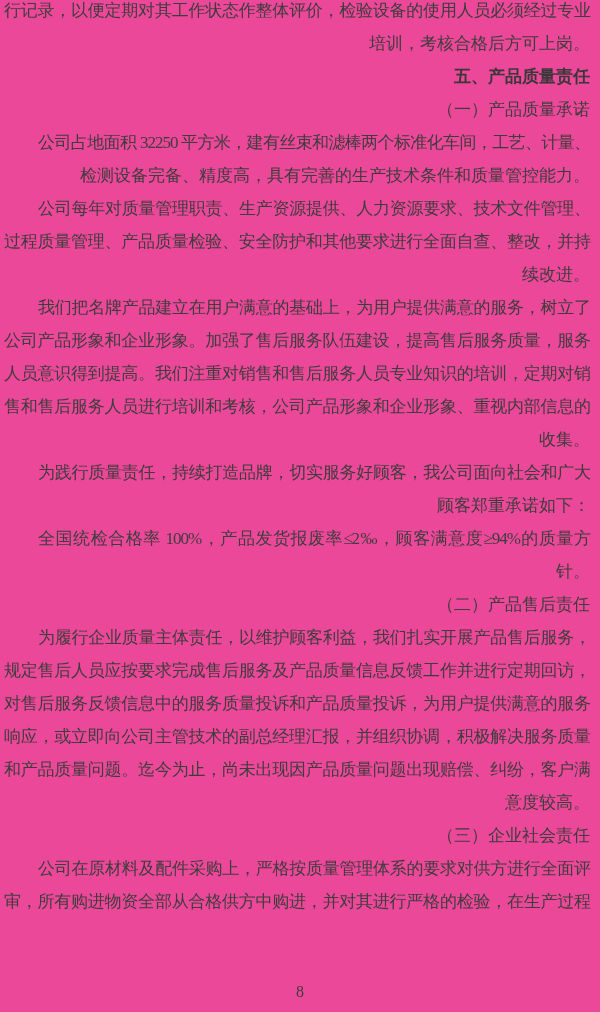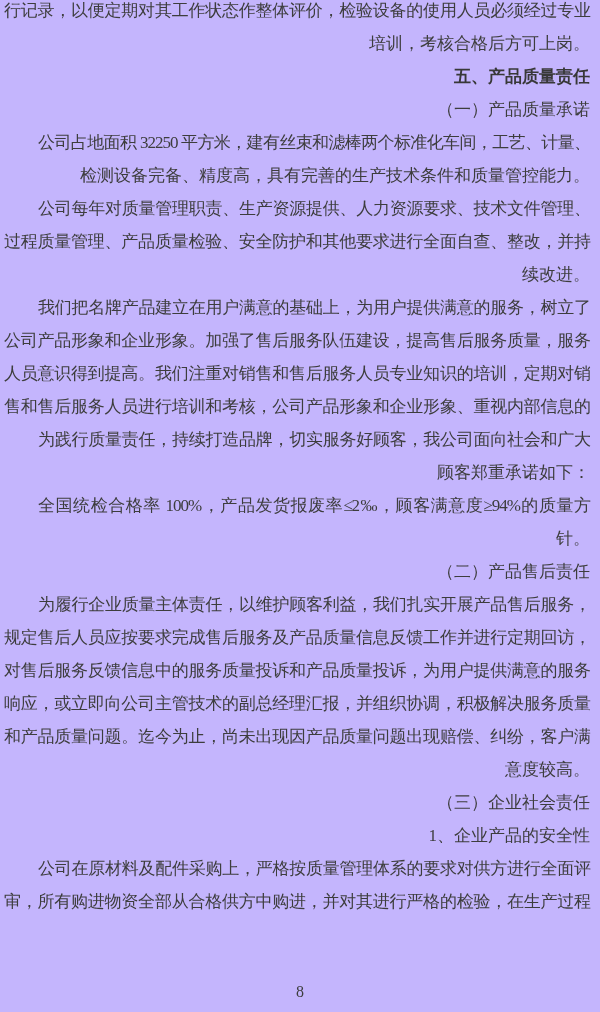--- a/index.html
+++ b/index.html
@@ -4,21 +4,21 @@
 <style>
   html, body {
     margin: 0;
     padding: 0;
     background: #ffffff;
   }
   .page {
     position: relative;
     width: 600px;
     height: 1012px;
-    background: #c4b5fd;
+    background: #ec4899;
     overflow: hidden;
     font-family: "Liberation Serif", "DejaVu Serif", serif;
     color: #3d3d3d;
   }
   .doc {
     position: absolute;
     left: 4px;
     right: 10px;
     top: -6px;
   }
@@ -65,30 +65,30 @@
       <div class="line indent">（一）产品质量承诺</div>
       <div class="line indent fill">公司占地面积 32250 平方米，建有丝束和滤棒两个标准化车间，工艺、计量、</div>
       <div class="line">检测设备完备、精度高，具有完善的生产技术条件和质量管控能力。</div>
       <div class="line indent fill">公司每年对质量管理职责、生产资源提供、人力资源要求、技术文件管理、</div>
       <div class="line fill">过程质量管理、产品质量检验、安全防护和其他要求进行全面自查、整改，并持</div>
       <div class="line">续改进。</div>
       <div class="line indent fill">我们把名牌产品建立在用户满意的基础上，为用户提供满意的服务，树立了</div>
       <div class="line fill">公司产品形象和企业形象。加强了售后服务队伍建设，提高售后服务质量，服务</div>
       <div class="line fill">人员意识得到提高。我们注重对销售和售后服务人员专业知识的培训，定期对销</div>
       <div class="line fill">售和售后服务人员进行培训和考核，公司产品形象和企业形象、重视内部信息的</div>
+      <div class="line">收集。</div>
       <div class="line indent fill">为践行质量责任，持续打造品牌，切实服务好顾客，我公司面向社会和广大</div>
       <div class="line">顾客郑重承诺如下：</div>
       <div class="line indent fill">全国统检合格率 100%，产品发货报废率≤2‰，顾客满意度≥94%的质量方</div>
       <div class="line">针。</div>
       <div class="line indent">（二）产品售后责任</div>
       <div class="line indent fill">为履行企业质量主体责任，以维护顾客利益，我们扎实开展产品售后服务，</div>
       <div class="line fill">规定售后人员应按要求完成售后服务及产品质量信息反馈工作并进行定期回访，</div>
       <div class="line fill">对售后服务反馈信息中的服务质量投诉和产品质量投诉，为用户提供满意的服务</div>
       <div class="line fill">响应，或立即向公司主管技术的副总经理汇报，并组织协调，积极解决服务质量</div>
       <div class="line fill">和产品质量问题。迄今为止，尚未出现因产品质量问题出现赔偿、纠纷，客户满</div>
       <div class="line">意度较高。</div>
       <div class="line indent">（三）企业社会责任</div>
-      <div class="line indent">1、企业产品的安全性</div>
       <div class="line indent fill">公司在原材料及配件采购上，严格按质量管理体系的要求对供方进行全面评</div>
       <div class="line fill">审，所有购进物资全部从合格供方中购进，并对其进行严格的检验，在生产过程</div>
     </div>
   <div class="footer">8</div>
 </div>
 
 </body></html>

